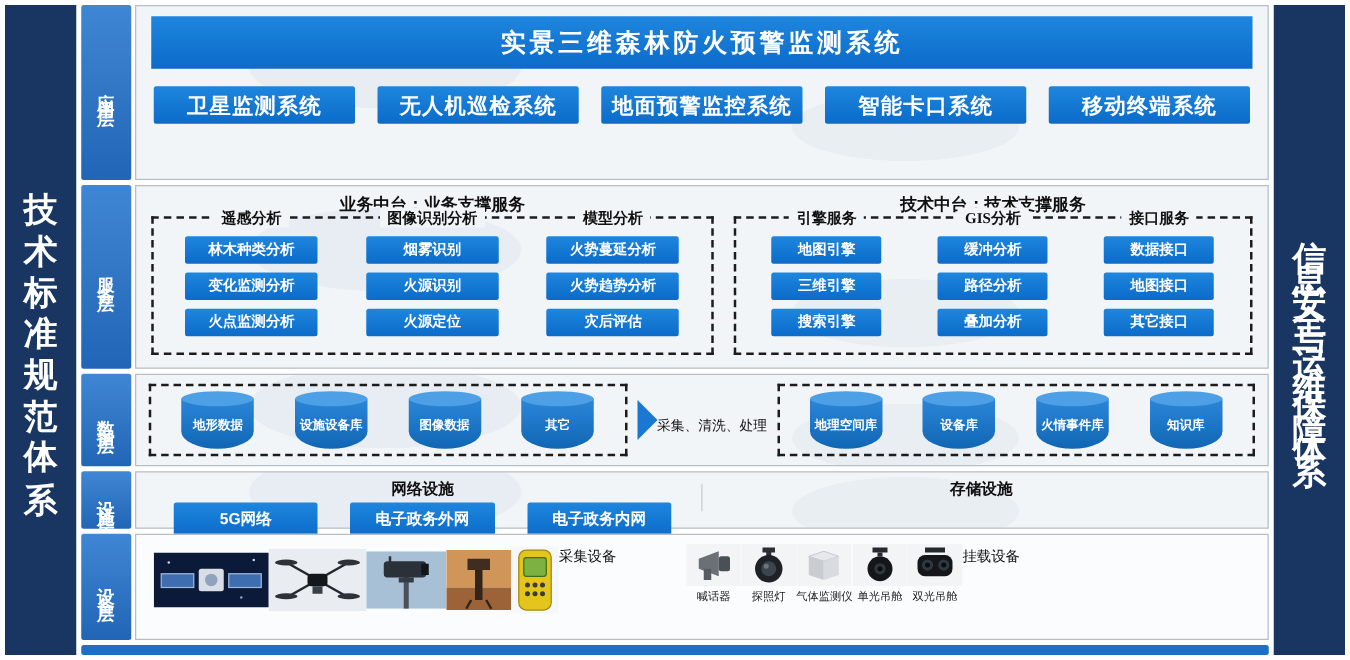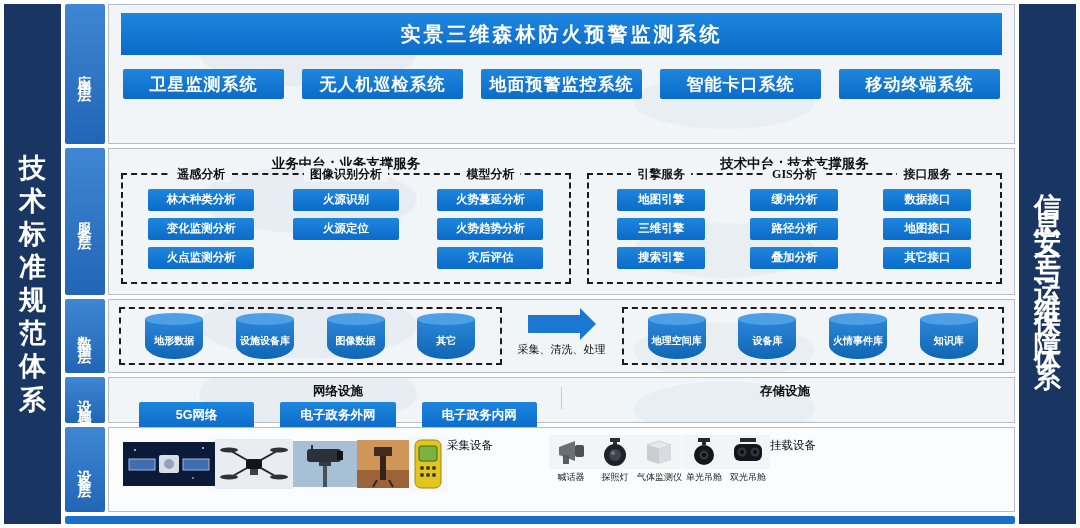--- a/index.html
+++ b/index.html
@@ -54,21 +54,21 @@
 
   
   .data-content { display:flex; align-items:stretch; gap:8px; padding:7px 10px; }
   .cyl-box { border:2px dashed #1c1c1c; flex:1; display:flex; justify-content:space-around; align-items:flex-end; padding:10px 8px 4px; }
   .cylinder { position:relative; width:58px; height:40px; margin-top:4px;
               background:linear-gradient(180deg,#2c86d8,#0f66b4);
               border-radius:0 0 50% 50% / 0 0 14px 14px;
               display:flex; align-items:center; justify-content:center; text-align:center;
               color:#fff; font-size:10px; font-weight:bold; line-height:1.2; padding:6px 3px 2px; }
   .cylinder::before { content:''; position:absolute; top:-6px; left:0; width:100%; height:12px; border-radius:50%; background:#4d9fe6; }
-  .arrow-wrap { width:104px; display:flex; flex-direction:column; align-items:center; justify-content:center; }
+  .arrow-wrap { width:104px; display:flex; flex-direction:row; align-items:center; justify-content:center; }
   .big-arrow { width:52px; height:18px; background:#1b78d2; position:relative; margin-right:16px; }
   .big-arrow::after { content:''; position:absolute; right:-16px; top:-7px; width:0; height:0;
                       border-left:16px solid #1b78d2; border-top:16px solid transparent; border-bottom:16px solid transparent; }
   .process-label { font-size:11px; color:#101010; margin-top:9px; white-space:nowrap; }
 
   
   .facility-content { display:flex; padding:5px 8px 9px; }
   .fac-half { flex:1; display:flex; flex-direction:column; }
   .fac-title { text-align:center; font-weight:bold; font-size:12.5px; color:#101010; height:17px; }
   .fac-buttons { flex:1; display:flex; gap:26px; justify-content:center; align-items:center; padding:0 22px; margin-top:2px; }
@@ -127,20 +127,21 @@
           <div class="dashed-box">
             <div class="svc-cols">
               <div class="svc-col">
                 <div class="col-title">遥感分析</div>
                 <div class="btn">林木种类分析</div>
                 <div class="btn">变化监测分析</div>
                 <div class="btn">火点监测分析</div>
               </div>
               <div class="svc-col">
                 <div class="col-title">图像识别分析</div>
+                <div class="btn">烟雾识别</div>
                 <div class="btn">火源识别</div>
                 <div class="btn">火源定位</div>
               </div>
               <div class="svc-col">
                 <div class="col-title">模型分析</div>
                 <div class="btn">火势蔓延分析</div>
                 <div class="btn">火势趋势分析</div>
                 <div class="btn">灾后评估</div>
               </div>
             </div>

